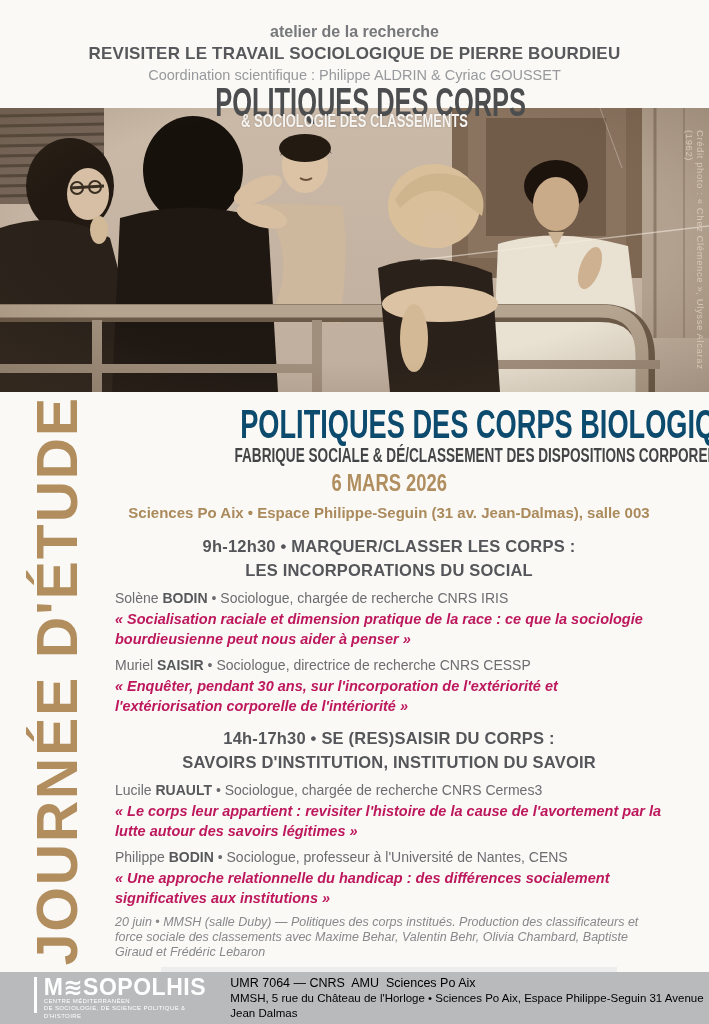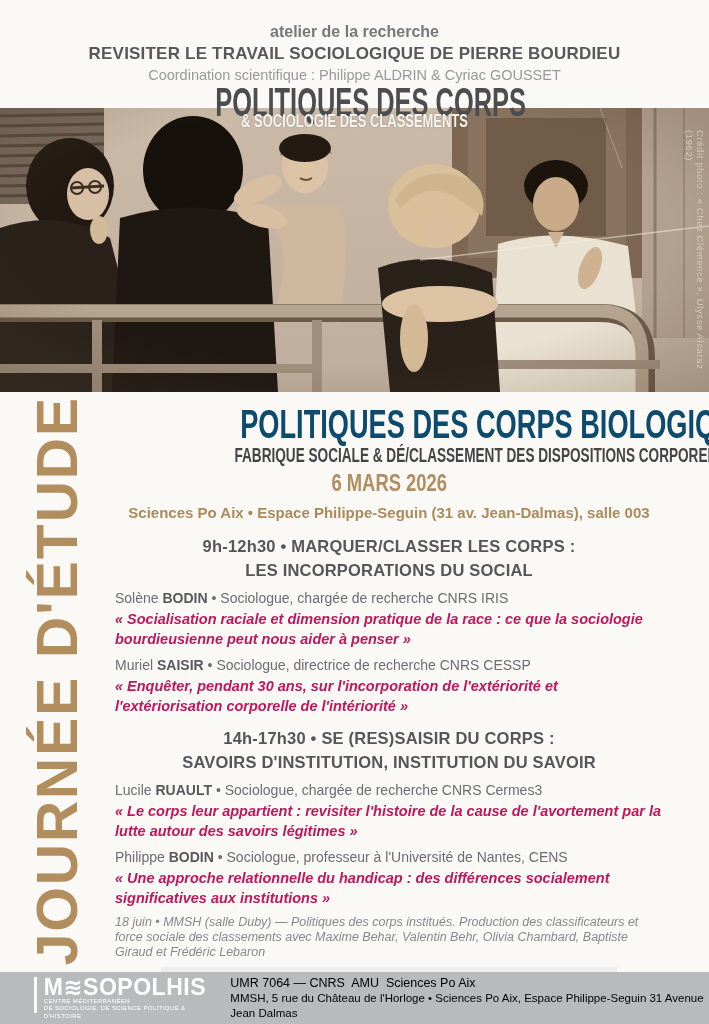--- a/index.html
+++ b/index.html
@@ -223,21 +223,21 @@
 
     <div class="speaker">
       <div class="speaker-line">
         <span>Philippe</span>
         <b>BODIN</b>
         <span>• Sociologue, professeur à l'Université de Nantes, CENS</span>
       </div>
       <div class="talk">« Une approche relationnelle du handicap : des différences socialement significatives aux institutions »</div>
     </div>
 
-    <div class="note">18 juin • MMSH (salle Duby) — Politiques des corps institués. Production des classificateurs et force sociale des classements avec Maxime Behar, Valentin Behr, Olivia Chambard, Baptiste Giraud et Frédéric Lebaron</div>
+    <div class="note">20 juin • MMSH (salle Duby) — Politiques des corps institués. Production des classificateurs et force sociale des classements avec Maxime Behar, Valentin Behr, Olivia Chambard, Baptiste Giraud et Frédéric Lebaron</div>
 
     <div class="discussion-wrap">
       <span class="discussion">Discussion : Philippe ALDRIN, Cyriac GOUSSET &amp; Magali NONJON</span>
     </div>
   </div>
 
   <div class="footer">
     <div class="logo-block">
       <div class="logo-bar"></div>
       <div>

